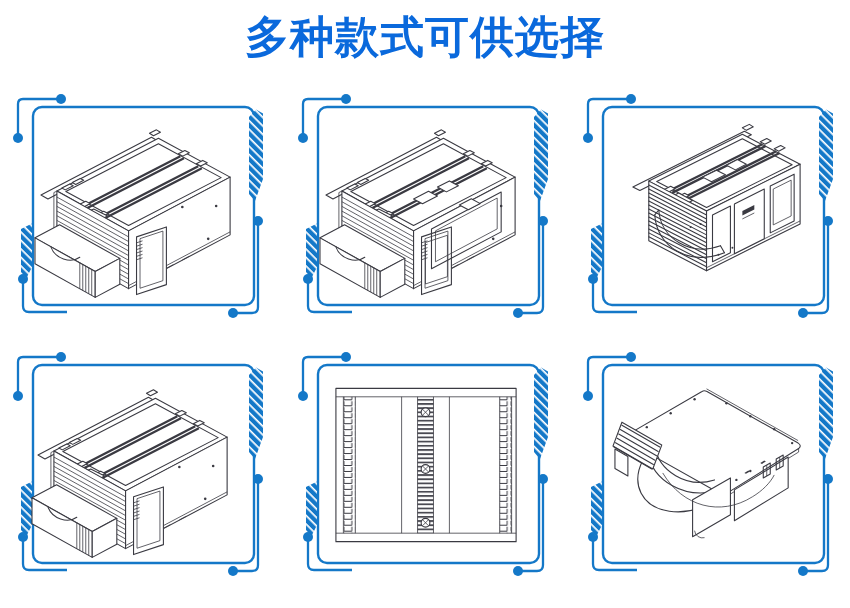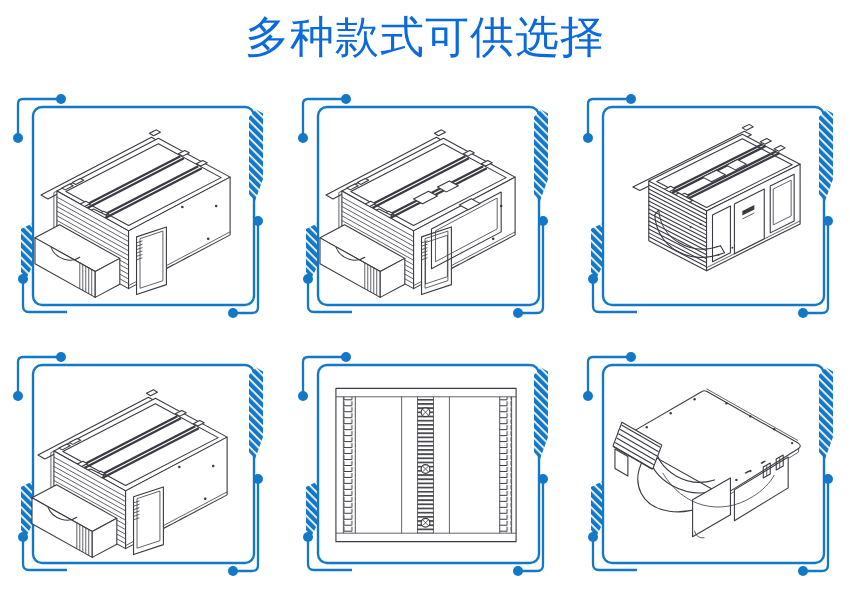--- a/index.html
+++ b/index.html
@@ -3,21 +3,21 @@
 <meta charset="utf-8">
 <style>
   html,body{margin:0;padding:0;}
   body{
     width:850px;height:608px;position:relative;overflow:hidden;
     background:var(--background-color,#ffffff);
     font-family:"Liberation Sans", sans-serif;
   }
   .title{
     position:absolute;left:0;top:8px;width:100%;margin:0;
-    text-align:center;font-size:44px;font-weight:normal;letter-spacing:1px;
+    text-align:center;font-size:44px;font-weight:bold;letter-spacing:1px;
     color:var(--title-color,#0a69dc);
   }
   .panel{position:absolute;width:221px;height:198px;margin:0;}
   .deco{position:absolute;left:-22px;top:-16px;width:262px;height:232px;overflow:visible;}
   .art{position:absolute;left:0;top:0;width:221px;height:198px;overflow:visible;}
   
   .brd{fill:none;stroke:var(--frame-color,#1478c8);stroke-width:2.4;}
   .tr{fill:none;stroke:var(--frame-color,#1478c8);stroke-width:2.3;stroke-linecap:butt;}
   .dot{fill:var(--frame-color,#1478c8);}
   .bdg{fill:url(#hz);stroke:none;}

